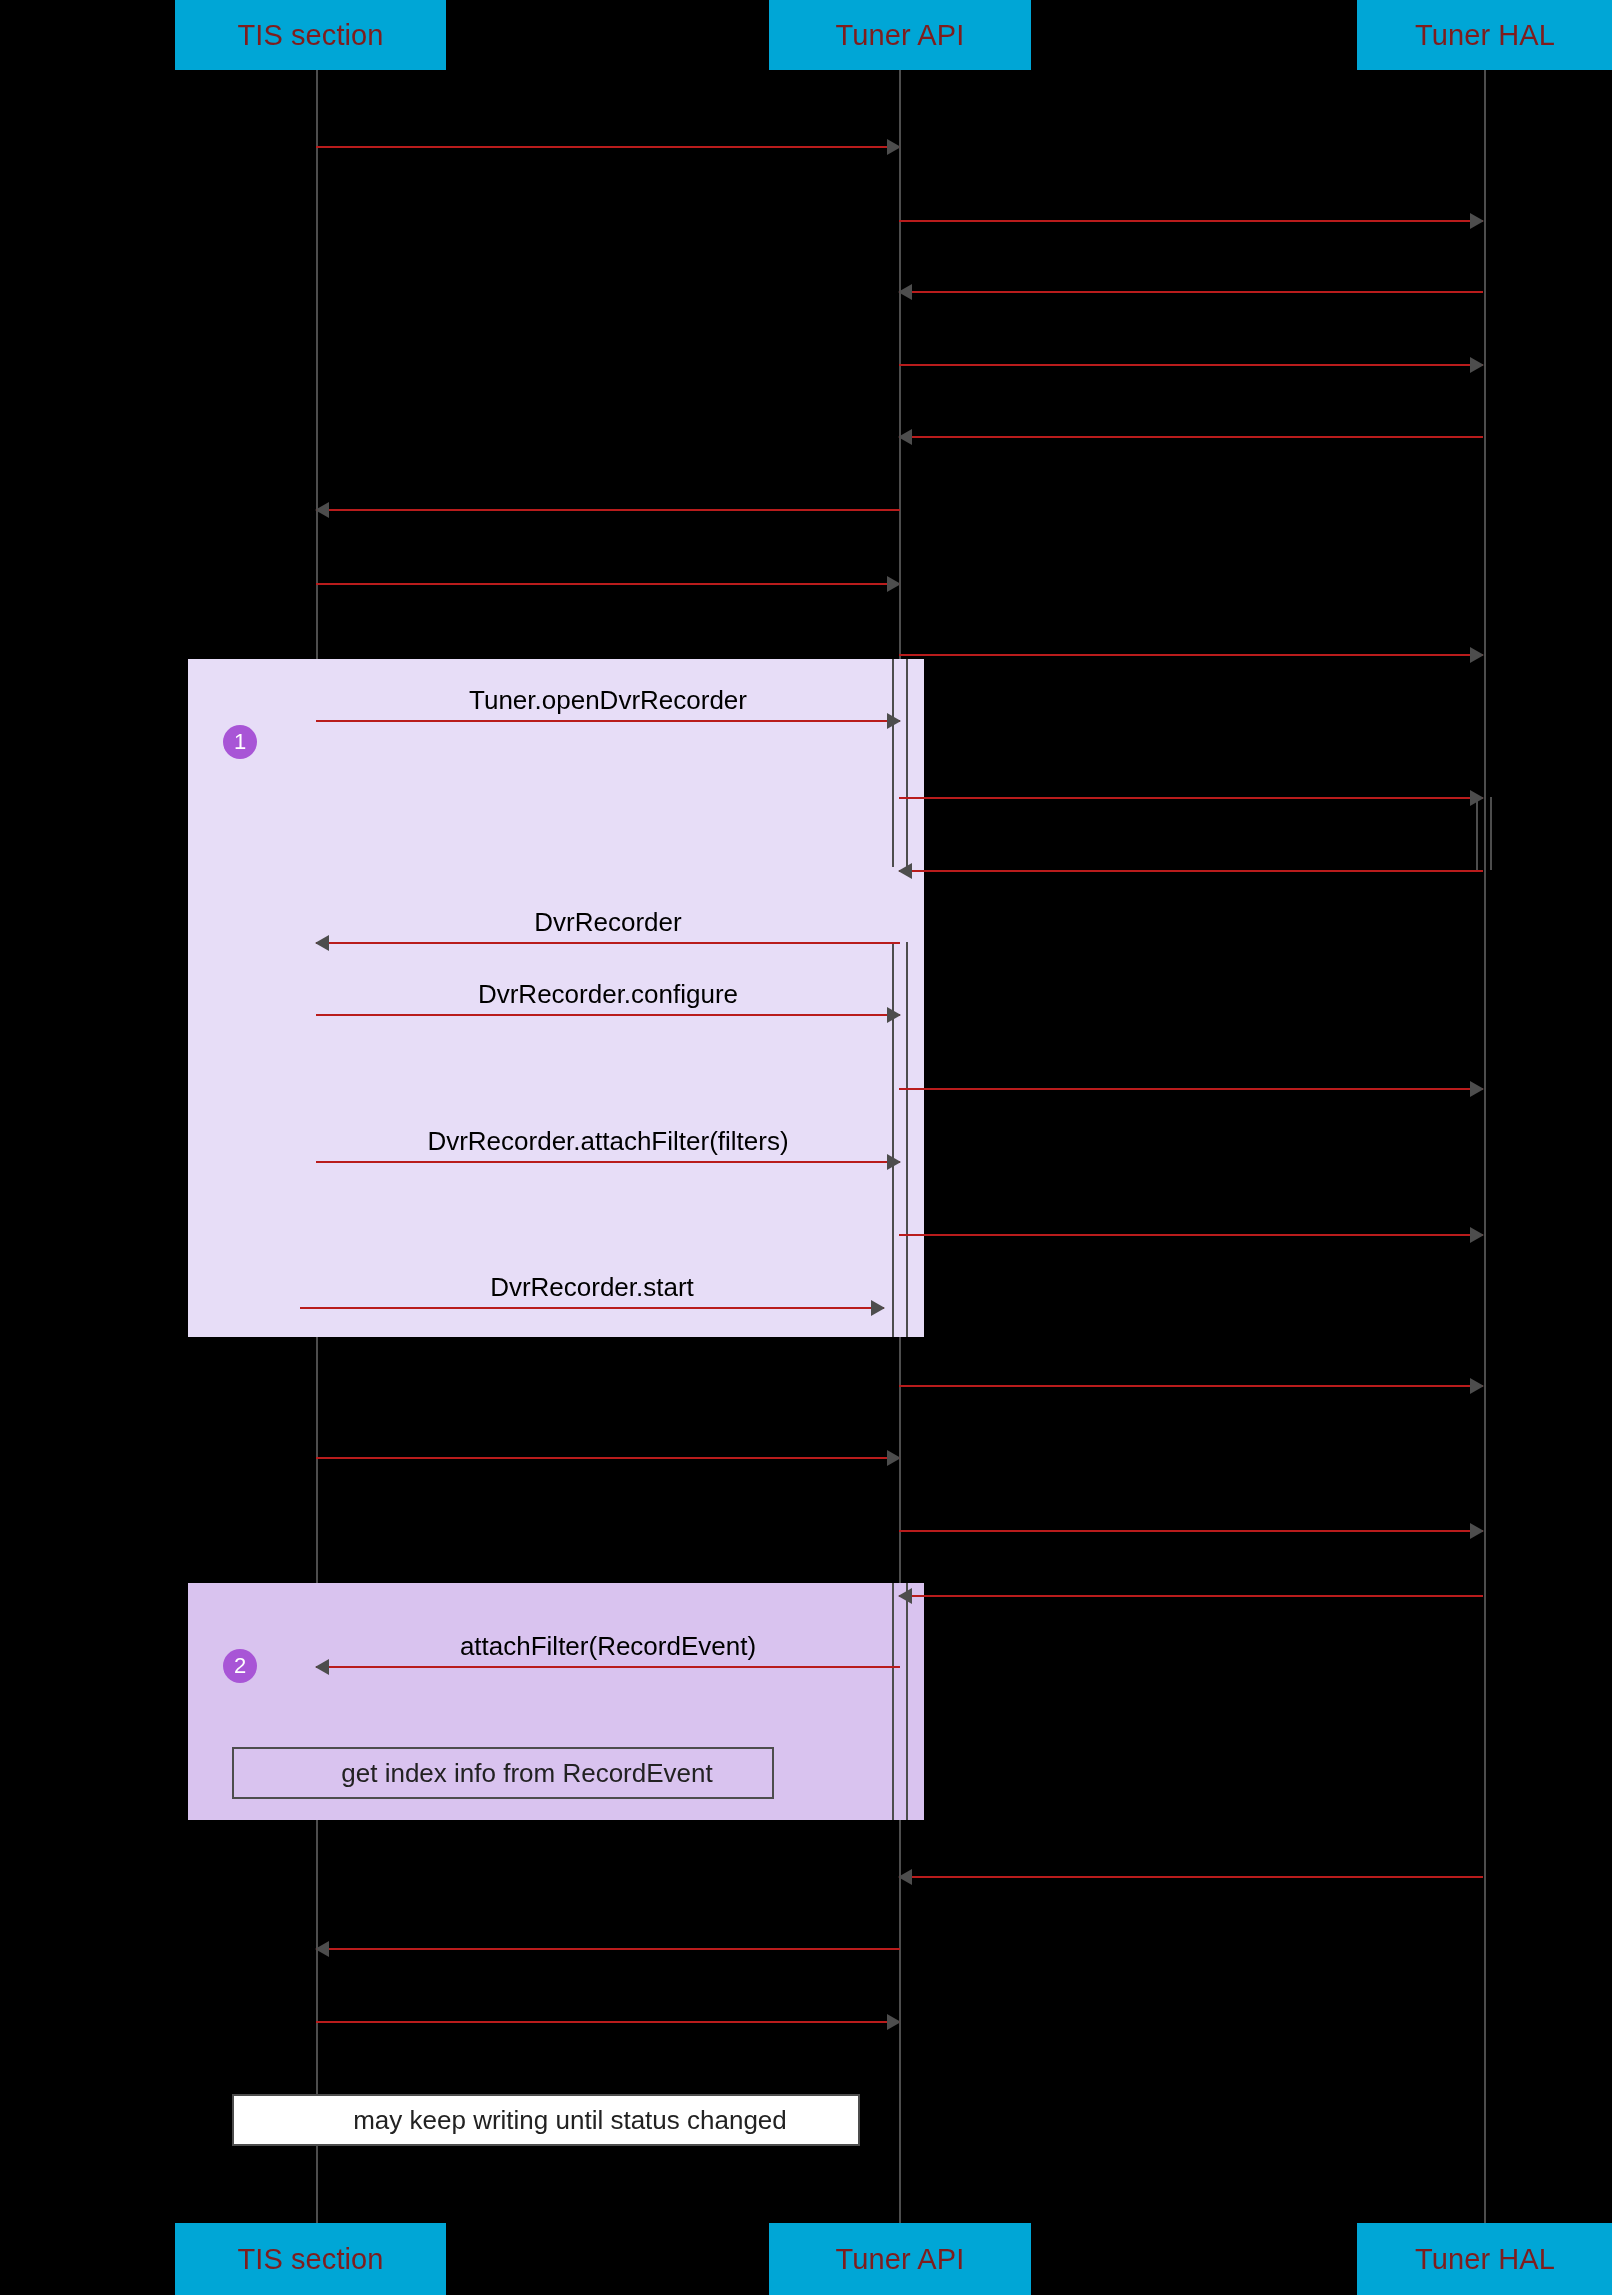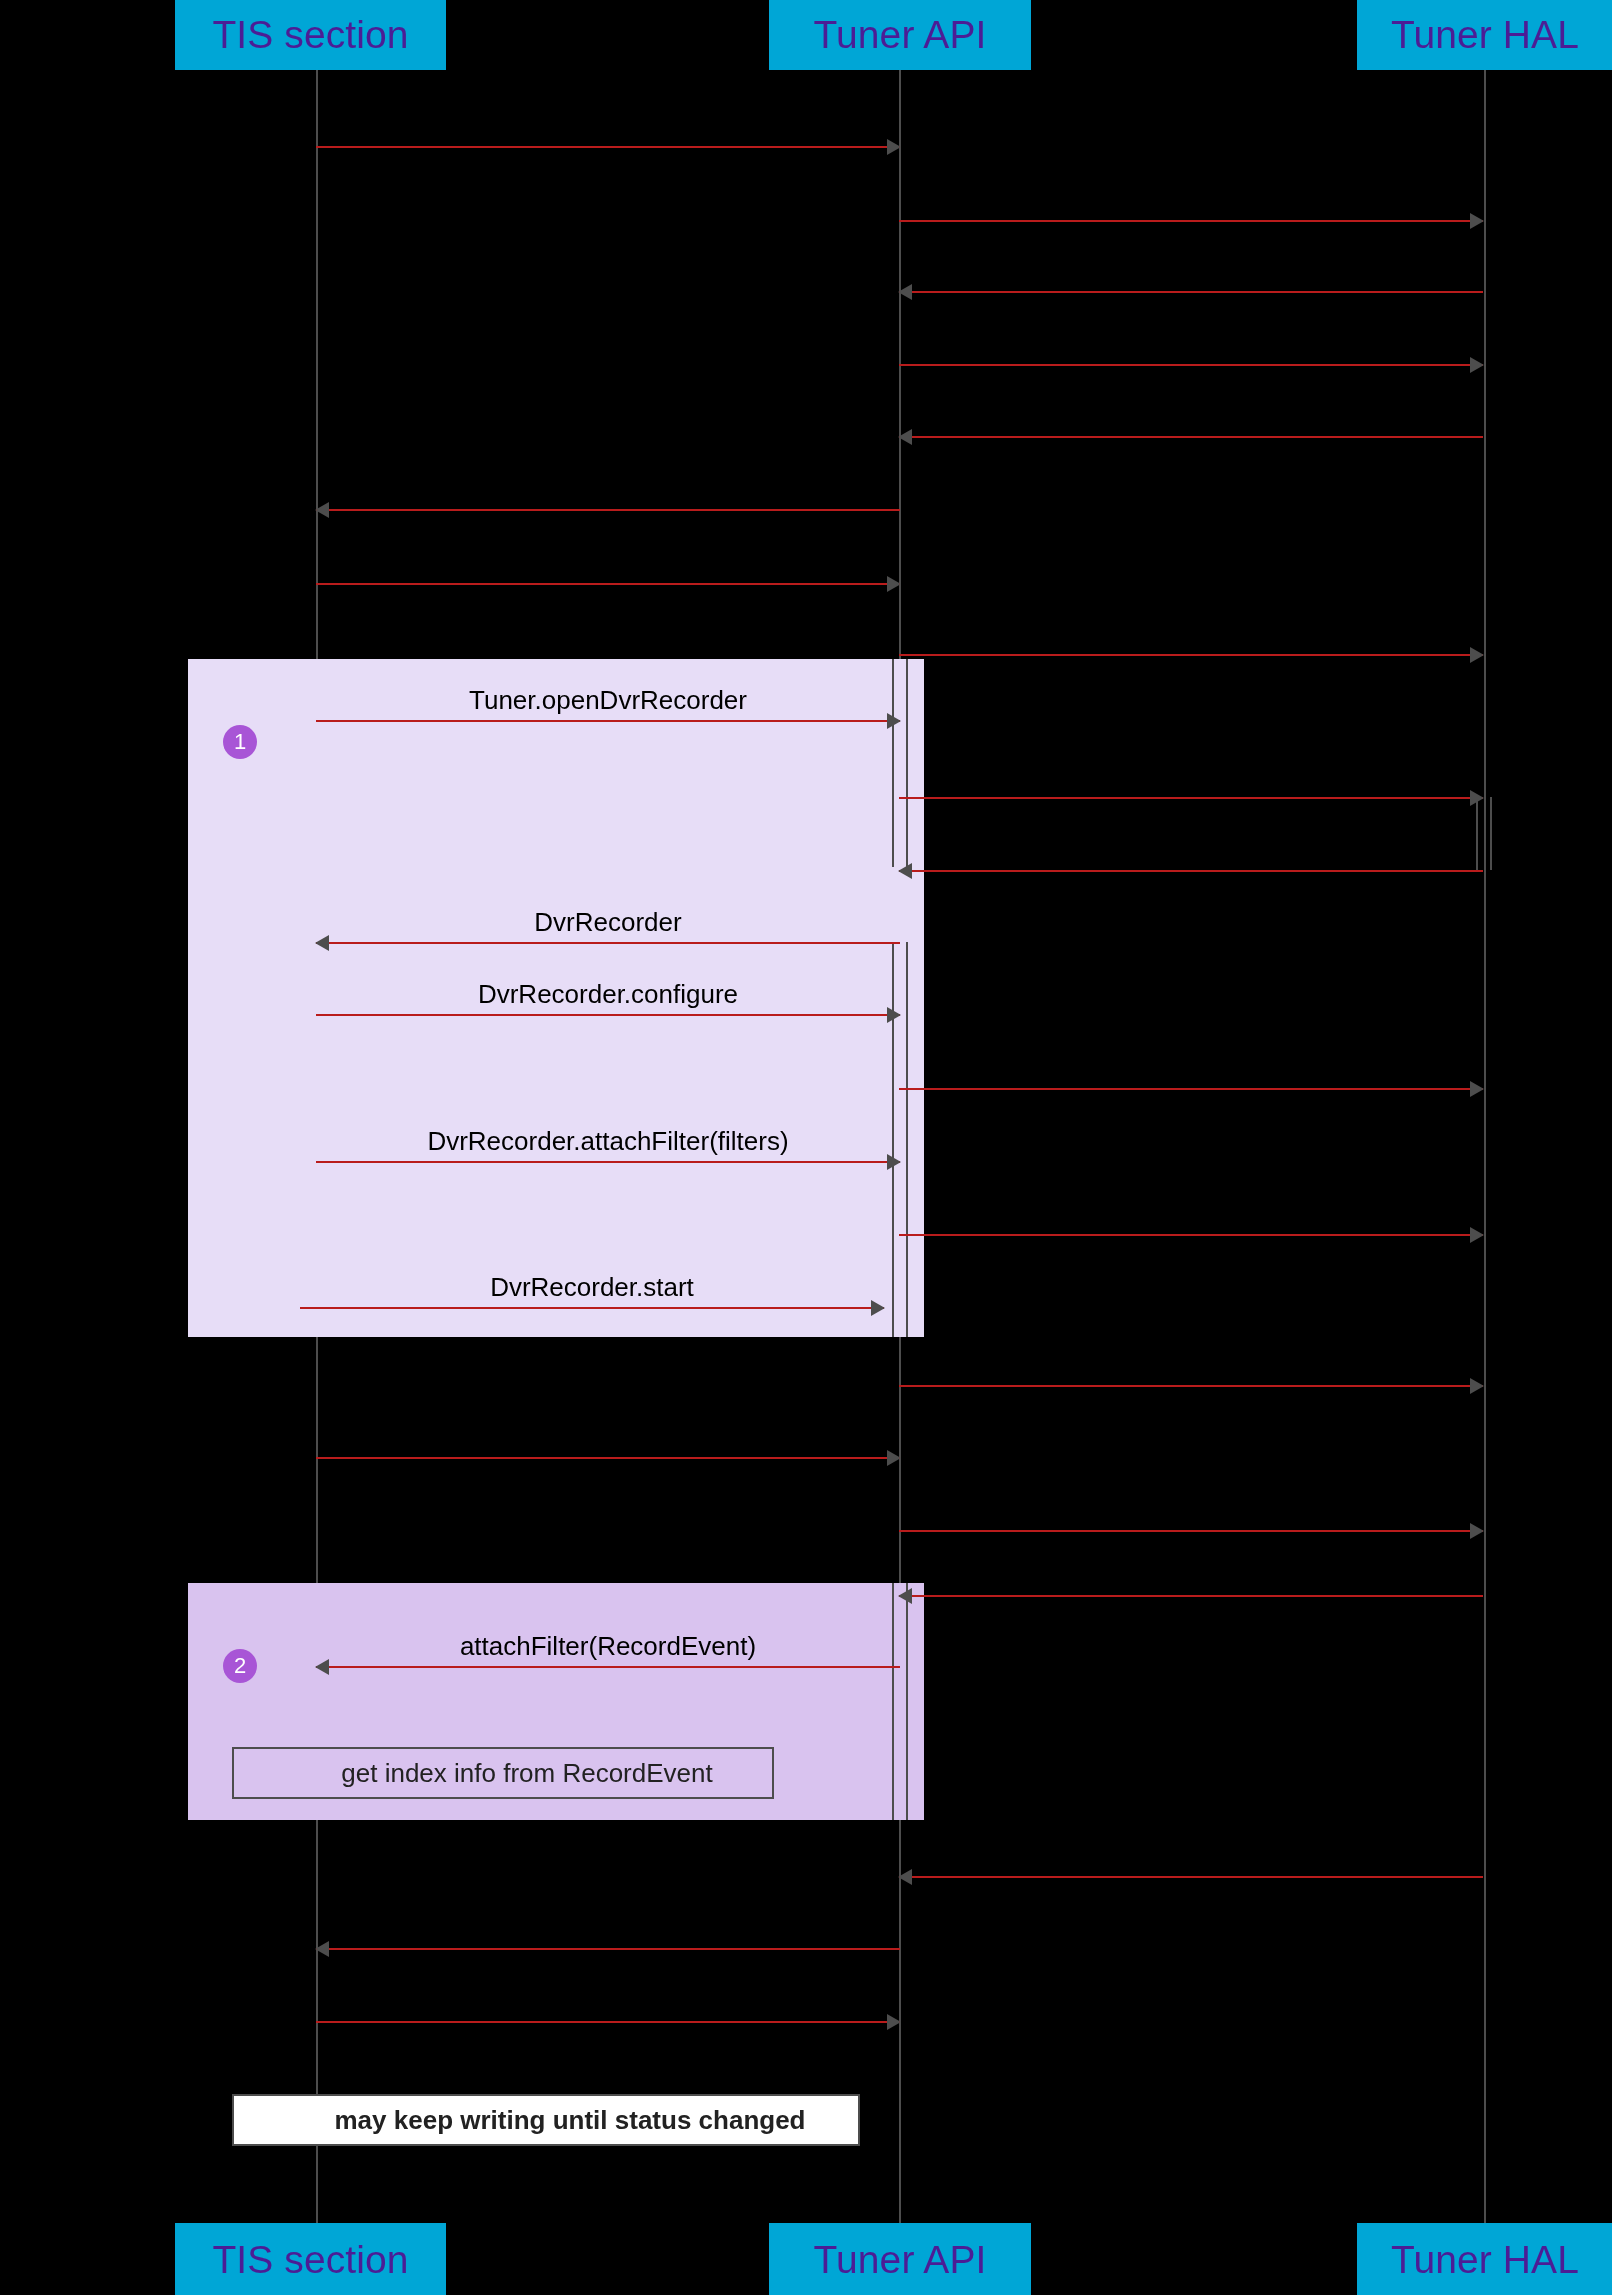--- a/index.html
+++ b/index.html
@@ -15,25 +15,25 @@
     width: 1613px;
     height: 2295px;
     background: #000000;
     overflow: hidden;
   }
 
   
   .participant-box {
     position: absolute;
     background: #00a6d6;
-    color: #4c1d95;
+    color: #7f1d1d;
     display: flex;
     align-items: center;
     justify-content: center;
-    font-size: 39px;
+    font-size: 29px;
     letter-spacing: 0.1px;
     box-sizing: border-box;
   }
 
   
   .lifeline {
     position: absolute;
     width: 2.2px;
     background: #4d4d4d;
   }
@@ -283,21 +283,21 @@
   <div class="message to-left" style="left:316px; top:1948px; width:584px;">
     <span class="label"></span>
     <span class="head"></span>
   </div>
 
   <div class="message to-right" style="left:316px; top:2021px; width:584px;">
     <span class="label"></span>
     <span class="head"></span>
   </div>
 
-  <div class="note on-plain" style="left:232px; top:2094px; width:628px; height:52px;font-weight:bold;">
+  <div class="note on-plain" style="left:232px; top:2094px; width:628px; height:52px;">
     <span>may keep writing until status changed</span>
   </div>
 
   <div class="participant-box" style="left:175px; top:2223px; width:271px; height:73px;">
     <span>TIS section</span>
   </div>
 
   <div class="participant-box" style="left:769px; top:2223px; width:262px; height:73px;">
     <span>Tuner API</span>
   </div>

